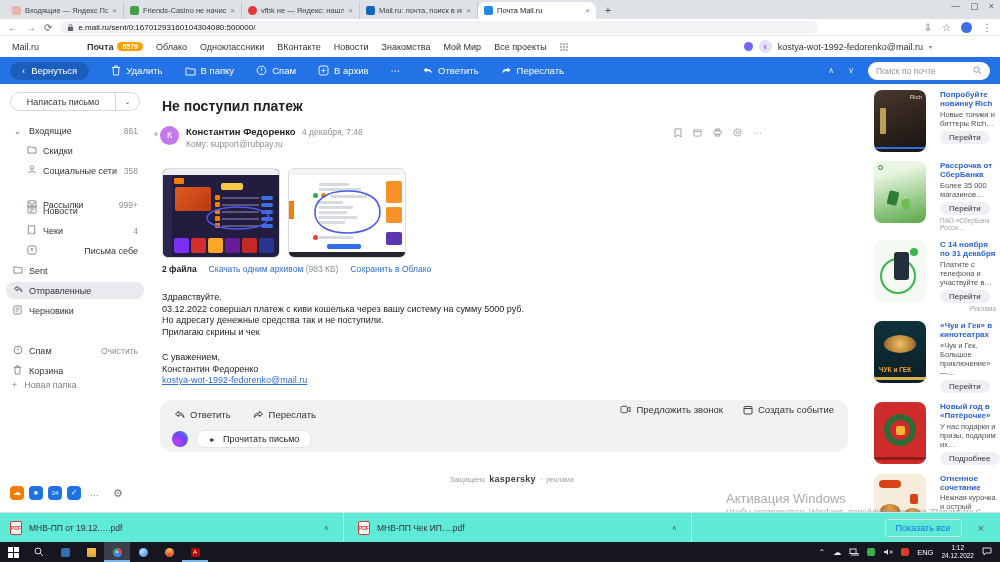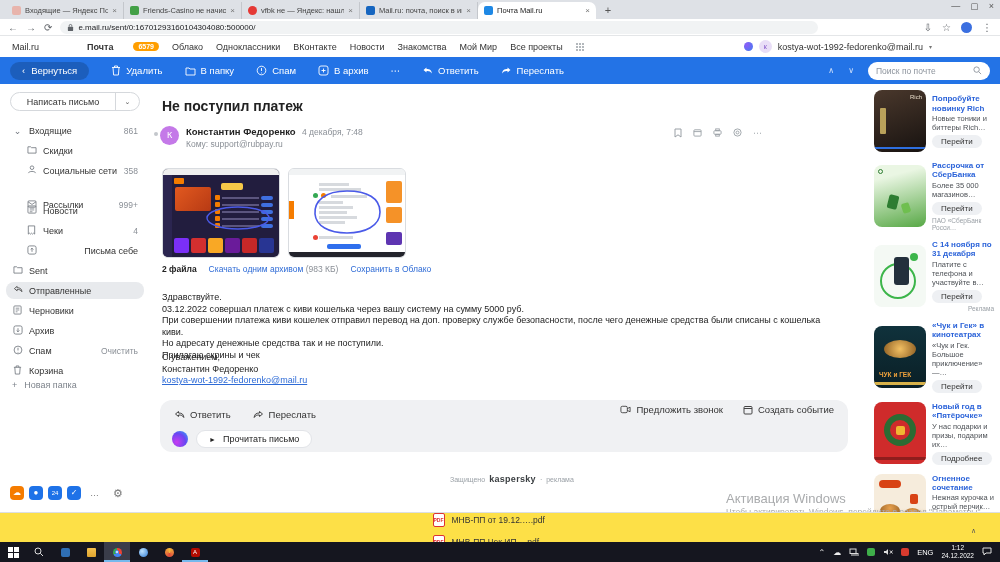--- a/index.html
+++ b/index.html
@@ -70,33 +70,33 @@
   .actionbar{position:absolute;left:10px;top:316px;width:688px;height:52px;background:#f0f1f3;border-radius:12px;}
   .ab-row1{position:absolute;left:14px;top:9px;display:flex;gap:22px;font-size:9.5px;color:#333;align-items:center;}
   .ab-right{position:absolute;right:14px;top:4px;display:flex;gap:20px;font-size:9.5px;color:#333;align-items:center;}
   .ab-row2{position:absolute;left:12px;top:30px;display:flex;gap:8px;align-items:center;}
   .marusia{width:16px;height:16px;border-radius:50%;background:radial-gradient(circle at 30% 70%,#c93cf0,#6a46f2 55%,#28b6f6);}
   .readpill{background:#fff;border:1px solid #e2e4e8;border-radius:13px;height:18px;display:flex;align-items:center;gap:7px;padding:0 12px;font-size:9px;color:#222;}
   .kasp{position:absolute;left:300px;top:390px;font-size:7px;color:#9aa0a6;display:flex;gap:4px;align-items:baseline;}
   .kasp b{font-size:9px;color:#3c4043;font-weight:bold;letter-spacing:.3px;}
   
   .adscol{top:90px;left:874px;width:122px;display:flex;flex-direction:column;gap:9px;}
-  .ad{display:flex;gap:6px;align-items:center;}
+  .ad{display:flex;gap:14px;}
   .adimg{width:52px;height:62px;border-radius:8px;flex:0 0 auto;position:relative;overflow:hidden;}
   .adtxt{width:62px;}
   .adtitle{font-size:8px;font-weight:bold;color:#2b63d9;line-height:1.18;}
   .addesc{font-size:7.5px;color:#4d5156;line-height:1.2;margin-top:1px;}
   .adbtn{display:inline-block;margin-top:3px;background:#eef0f3;border-radius:10px;padding:2px 9px;font-size:8px;color:#333;}
   .adnote{font-size:6.5px;color:#9aa0a6;margin-top:2px;}
   
   .wm{left:726px;top:491px;color:#a9abad;pointer-events:none;}
   .wm1{font-size:13px;}
   .wm2{font-size:8.5px;margin-top:1px;}
   
-  .dlbar{top:512px;left:0;width:1000px;height:30px;background:#fde047;border-top:1px solid #dcdfe3;display:flex;align-items:center;padding:0 10px;flex-direction:column;}
+  .dlbar{top:512px;left:0;width:1000px;height:30px;background:#5eead4;border-top:1px solid #dcdfe3;display:flex;align-items:center;padding:0 10px;}
   .dlitem{display:flex;align-items:center;gap:7px;width:135px;font-size:8.5px;color:#333;}
   .pdfic{width:12px;height:14px;background:#fff;border:1px solid #d33;border-radius:2px;color:#d33;font-size:5px;font-weight:bold;text-align:center;line-height:13px;}
   .dlchev{color:#555;font-size:7px;margin-left:auto;margin-right:14px;}
   .dlsep{width:1px;height:30px;background:#e2e4e8;margin-right:14px;}
   .showall{margin-left:auto;color:#1a73e8;font-size:9px;border:1px solid #dadce0;border-radius:3px;padding:3px 10px;}
   .dlclose{color:#5f6368;font-size:11px;margin-left:16px;margin-right:6px;}
   
   .taskbar{top:542px;left:0;width:1000px;height:20px;background:#15161f;display:flex;align-items:center;color:#fff;}
   .tbico{width:26px;height:20px;display:flex;align-items:center;justify-content:center;}
   .tbico.active{background:#3a3d4a;box-shadow:inset 0 -2px 0 #76b9ed;}
@@ -183,21 +183,21 @@
   <div class="urlicons">
     <span class="navbtn">⇩</span>
     <span class="navbtn">☆</span>
     <span class="uav"></span>
     <span class="navbtn">⋮</span>
   </div>
 </div>
 
 <div class="abs pnav">
   <span>Mail.ru</span>
-  <span class="bold" style="display:flex;gap:20px;align-items:center;padding-left:35px;">
+  <span class="bold" style="display:flex;gap:4px;align-items:center;padding-left:35px;">
     <span>Почта</span>
     <span class="badge">6579</span>
   </span>
   <span>Облако</span>
   <span>Одноклассники</span>
   <span>ВКонтакте</span>
   <span>Новости</span>
   <span>Знакомства</span>
   <span>Мой Мир</span>
   <span>Все проекты</span>
@@ -344,27 +344,20 @@
           <path d="M4.5 1.5 1.5 4l3 2.5V5c2.5-.2 4.3.6 5.3 2.5C9.8 4.3 7.8 3 4.5 3z" fill="none" stroke="#444" stroke-width=".9"></path>
         </svg></span>
     <span>Отправленные</span>
   </div>
   <div class="sitem" style="top:218px;">
     <span class="ic"><svg width="9" height="10" viewBox="0 0 10 11">
           <rect x="1" y="1" width="8" height="9" rx="1" fill="none" stroke="#6e747c" stroke-width=".9"></rect>
           <path d="M3 3.5h4M3 5.5h4M3 7.5h2" stroke="#6e747c" stroke-width=".8"></path>
         </svg></span>
     <span>Черновики</span>
-  </div>
-  <div class="sitem" style="top:238px;">
-    <span class="ic"><svg width="10" height="10" viewBox="0 0 11 11">
-          <rect x="1" y="1" width="9" height="9" rx="2" fill="none" stroke="#6e747c" stroke-width=".9"></rect>
-          <path d="M5.5 3.5v4M4 6l1.5 1.5L7 6" fill="none" stroke="#6e747c" stroke-width=".9"></path>
-        </svg></span>
-    <span>Архив</span>
   </div>
   <div class="sitem" style="top:258px;">
     <span class="ic"><svg width="10" height="10" viewBox="0 0 11 11">
           <circle cx="5.5" cy="5.5" r="4.3" fill="none" stroke="#6e747c" stroke-width=".9"></circle>
           <path d="M5.5 3v3M5.5 7.6v.8" stroke="#6e747c" stroke-width=".9"></path>
         </svg></span>
     <span>Спам</span>
     <span class="cnt">Очистить</span>
   </div>
   <div class="sitem" style="top:278px;">
@@ -490,21 +483,20 @@
     <span>
       <span class="lnk">Скачать одним архивом</span>
       <span class="gray">(983 КБ)</span>
     </span>
     <span class="lnk">Сохранить в Облако</span>
   </div>
 
   <div class="bodytxt">
     <div>Здравствуйте.</div>
     <div>03.12.2022 совершал платеж с киви кошелька через вашу систему на сумму 5000 руб.</div>
-    <div>При совершении платежа киви кошелек отправил перевод на доп. проверку службе безопасности, после чего денежные средства были списаны с кошелька киви.</div>
     <div>Но адресату денежные средства так и не поступили.</div>
     <div>Прилагаю скрины и чек</div>
   </div>
   <div class="sig">
     <div>С уважением,</div>
     <div>Константин Федоренко</div>
     <a href="#">kostya-wot-1992-fedorenko@mail.ru</a>
   </div>
 
   <div class="actionbar">

